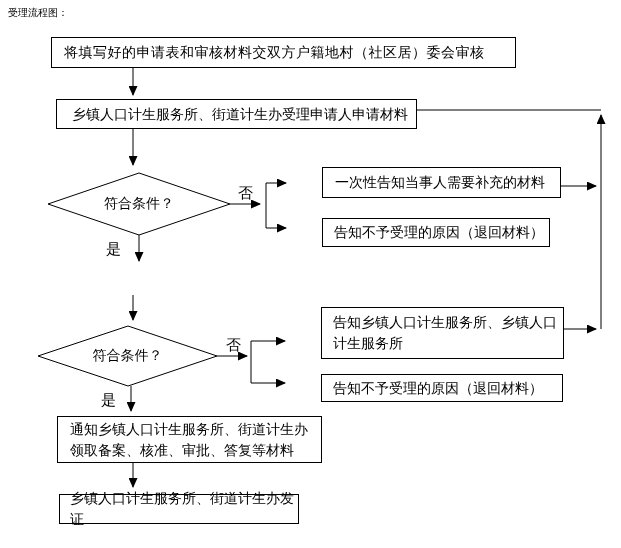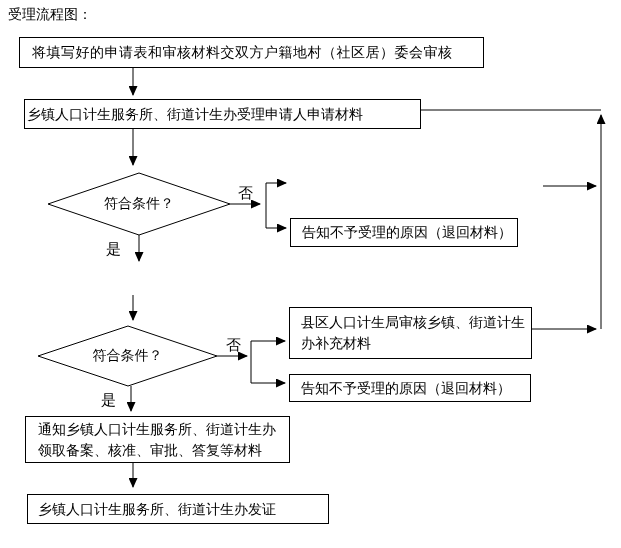--- a/index.html
+++ b/index.html
@@ -9,59 +9,60 @@
     height: 548px;
     background: #ffffff;
     font-family: "DejaVu Sans", sans-serif;
     color: #000000;
     font-size: 14px;
     overflow: hidden;
   }
   .title {
     position: absolute;
     left: 8px; top: 6px;
-    font-size: 14px;
+    font-size: 10px;
     white-space: nowrap;
   }
   .wires {
     position: absolute;
     left: 0; top: 0;
   }
   .node {
     position: absolute;
     box-sizing: border-box;
     border: 1px solid #000000;
     background: #ffffff;
     display: flex;
     align-items: center;
     line-height: 21px;
+    margin-left: 32px;
   }
   .node.center { justify-content: center; }
   .dtext {
     position: absolute;
     display: flex;
     align-items: center;
     justify-content: center;
     text-align: left;
   }
   .lbl {
     position: absolute;
     font-size: 15px;
     white-space: nowrap;
   }
   
   .n-step1 { left: 19px;  top: 37px;  width: 465px; height: 31px; padding-left: 12px; letter-spacing: 0.5px; }
-  .n-step2 { left: 24px;  top: 99px;  width: 397px; height: 30px; padding-left: 2px; }
+  .n-step2 { left: 24px;  top: 99px;  width: 361px; height: 30px; padding-left: 15px; }
   .n-no1a  { left: 290px; top: 167px; width: 239px; height: 31px; padding-left: 12px; }
   .n-no1b  { left: 290px; top: 218px; width: 228px; height: 29px; padding-left: 11px; }
   .n-step3 { left: 25px;  top: 265px; width: 289px; height: 30px; padding-left: 11px; }
   .n-no2a  { left: 289px; top: 307px; width: 243px; height: 52px; padding-left: 11px; padding-right: 2px; }
   .n-no2b  { left: 289px; top: 374px; width: 242px; height: 28px; padding-left: 11px; }
   .n-step4 { left: 25px;  top: 416px; width: 265px; height: 47px; padding: 0 12px; }
-  .n-step5 { left: 27px;  top: 494px; width: 302px; height: 30px; padding-left: 10px; }
+  .n-step5 { left: 27px;  top: 494px; width: 240px; height: 30px; padding-left: 10px; }
   .d1 { left: 48px; top: 173px; width: 182px; height: 62px; }
   .d2 { left: 38px; top: 326px; width: 179px; height: 60px; }
   .no1  { left: 238px; top: 184px; }
   .yes1 { left: 106px; top: 240px; }
   .no2  { left: 226px; top: 336px; }
   .yes2 { left: 101px; top: 391px; }
 </style>
 </head>
 <body>
 
@@ -109,35 +110,38 @@
     <span>乡镇人口计生服务所、街道计生办受理申请人申请材料</span>
   </div>
 
   <div class="dtext d1">
     <span>符合条件？</span>
   </div>
 
   <div class="lbl no1">否</div>
   <div class="lbl yes1">是</div>
 
+  <div class="node n-no1a">
+    <span>一次性告知当事人需要补充的材料</span>
+  </div>
 
   <div class="node n-no1b">
     <span>告知不予受理的原因（退回材料）</span>
   </div>
 
 
   <div class="dtext d2">
     <span>符合条件？</span>
   </div>
 
   <div class="lbl no2">否</div>
   <div class="lbl yes2">是</div>
 
   <div class="node n-no2a">
-    <span>县区人口计生局审核乡镇、街道计生办补充材料</span>
+    <span>告知乡镇人口计生服务所、乡镇人口计生服务所</span>
   </div>
 
   <div class="node n-no2b">
     <span>告知不予受理的原因（退回材料）</span>
   </div>
 
   <div class="node n-step4 center">
     <span>通知乡镇人口计生服务所、街道计生办领取备案、核准、审批、答复等材料</span>
   </div>
 

